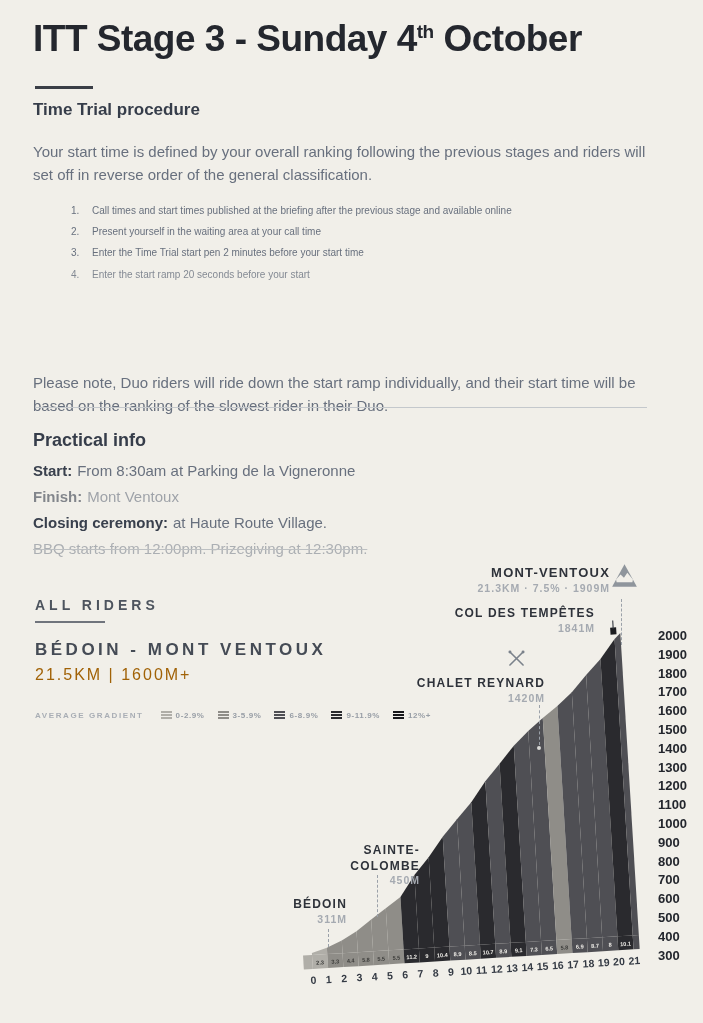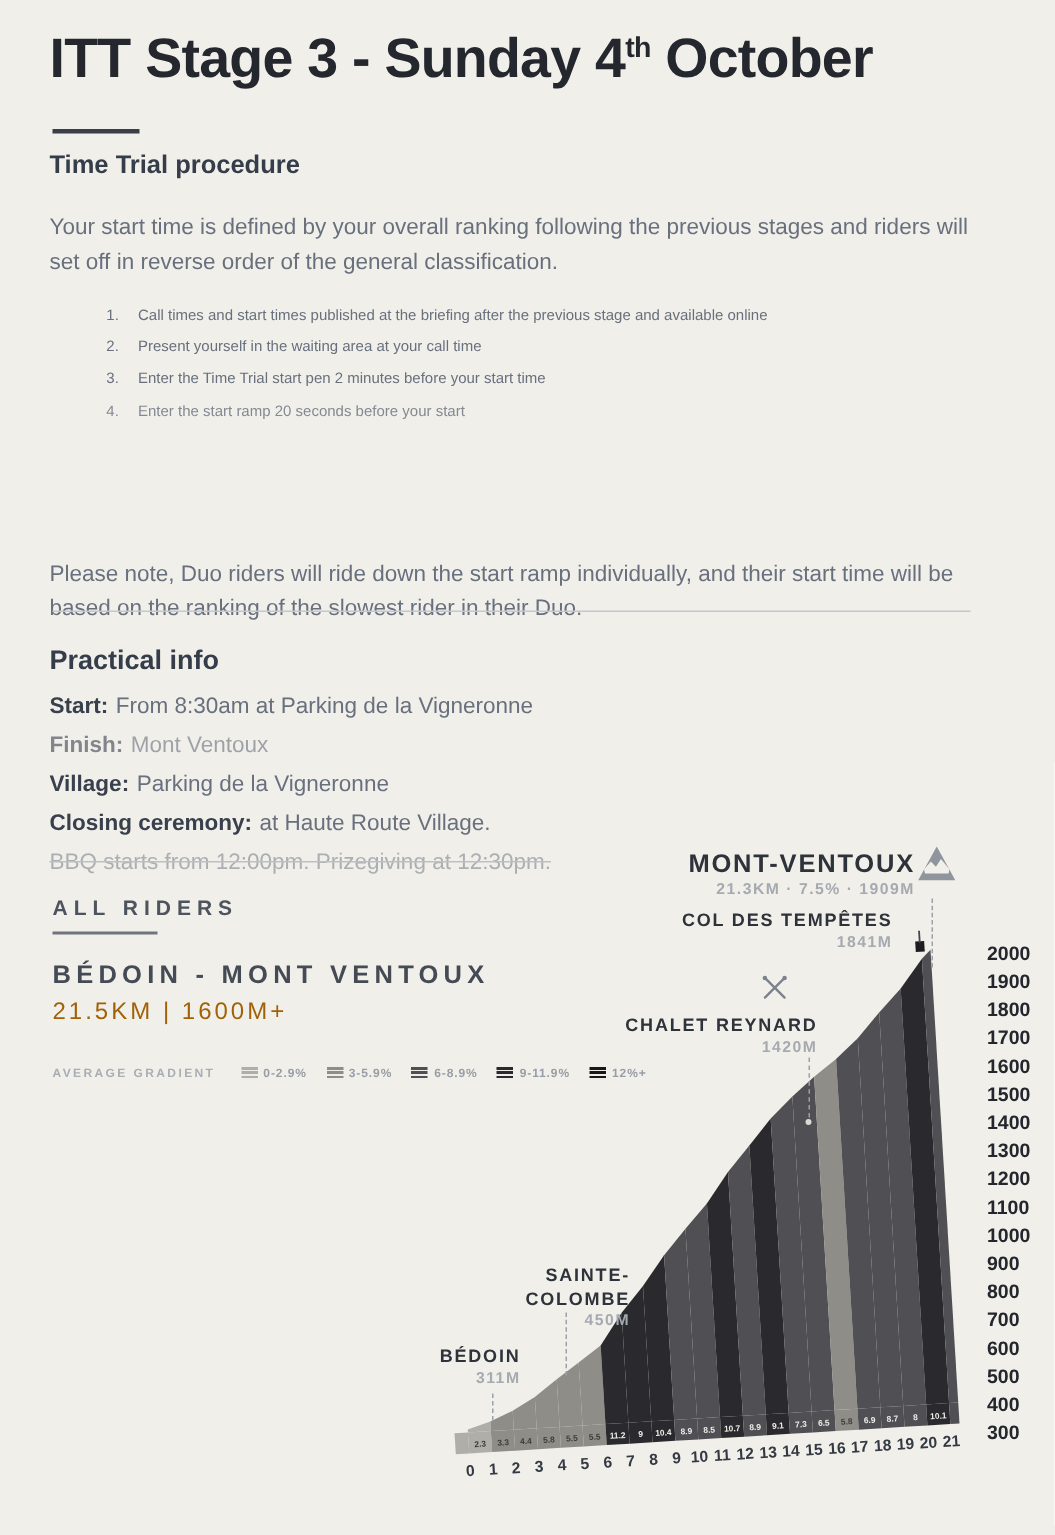--- a/index.html
+++ b/index.html
@@ -42,21 +42,21 @@
   .legend{position:absolute;left:35px;top:711px;display:flex;align-items:center;gap:13px;}
   .legend-label{font-size:8px;font-weight:bold;letter-spacing:1.6px;color:#a9aeb5;margin-right:4px;}
   .legend-item{display:flex;align-items:center;gap:4px;}
   .swatch{width:11px;height:9px;display:inline-block;}
   .legend-item span.txt{font-size:8px;font-weight:bold;letter-spacing:.6px;color:#989ea6;}
   
   .chart-svg{position:absolute;left:300px;top:620px;z-index:1;}
   .landmark{position:absolute;z-index:2;text-align:right;}
   .lm-name{font-size:12px;font-weight:bold;letter-spacing:1.2px;color:#2e323a;line-height:1.3;}
   .lm-detail{font-size:10.5px;font-weight:bold;letter-spacing:1px;color:#a5aab1;line-height:1.3;}
-  .lm-mv .lm-name{font-size:17px;}
+  .lm-mv .lm-name{font-size:13px;}
   .lm-mv{left:420px;top:565px;width:190px;}
   .lm-col{left:420px;top:606px;width:175px;}
   .lm-chalet{left:410px;top:676px;width:135px;}
   .lm-scol{left:318px;top:843px;width:102px;}
   .lm-bedoin{left:287px;top:897px;width:60px;}
   .icon{position:absolute;z-index:2;}
   .icon-mountain{left:611px;top:563px;width:27px;height:25px;}
   .icon-utensils{left:506px;top:648px;width:21px;height:21px;}
   .leader{position:absolute;z-index:2;border-left:1.5px dashed #9ba1a9;width:0;}
   .leader-summit{left:621px;top:599px;height:46px;}
@@ -83,21 +83,20 @@
     <li>Enter the start ramp 20 seconds before your start</li>
   </ol>
   <p class="note">Please note, Duo riders will ride down the start ramp individually, and their start time will be based on the ranking of the slowest rider in their Duo.</p>
 
   <div class="divider"></div>
 
   <h2 class="h-section h-prac">Practical info</h2>
   <div class="prac-rows">
     <div class="prac-row"><b>Start:</b><span>From 8:30am at Parking de la Vigneronne</span></div>
     <div class="prac-row fade65"><b>Finish:</b><span>Mont Ventoux</span></div>
-    <div class="prac-row"><b>Village:</b><span>Parking de la Vigneronne</span></div>
     <div class="prac-row"><b>Closing ceremony:</b><span>at Haute Route Village.</span></div>
     <div class="prac-row struck"><span>BBQ starts from 12:00pm. Prizegiving at 12:30pm.</span></div>
   </div>
 
   <div class="all-riders">ALL RIDERS</div>
   <div class="ar-rule"></div>
   <div class="route">BÉDOIN - MONT VENTOUX</div>
   <div class="stats">21.5KM | 1600M+</div>
 
   <div class="legend">

